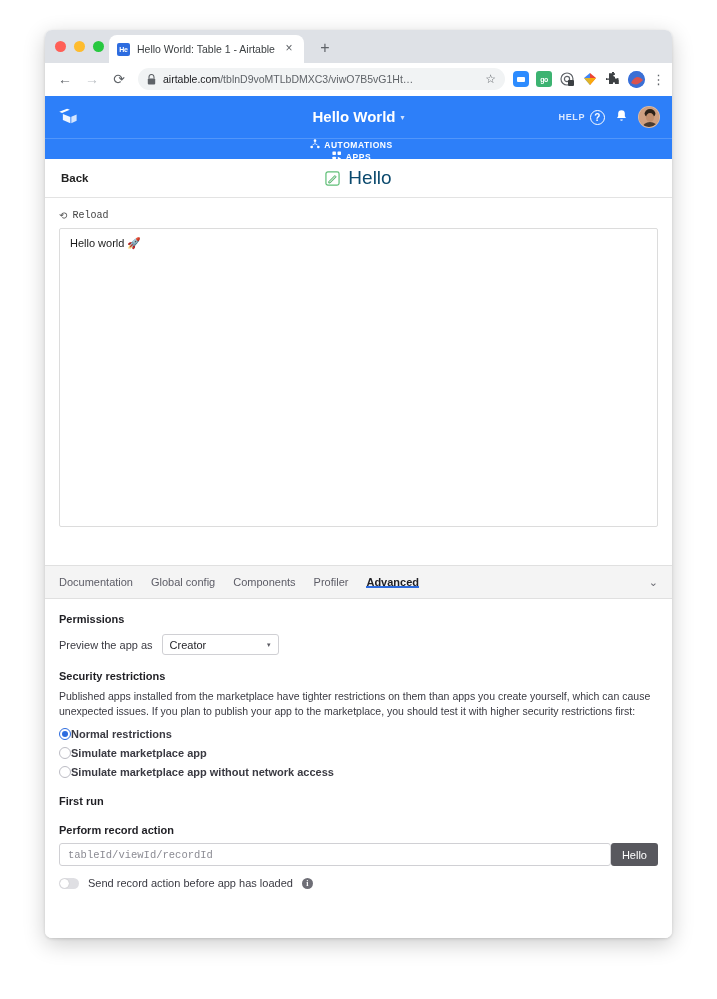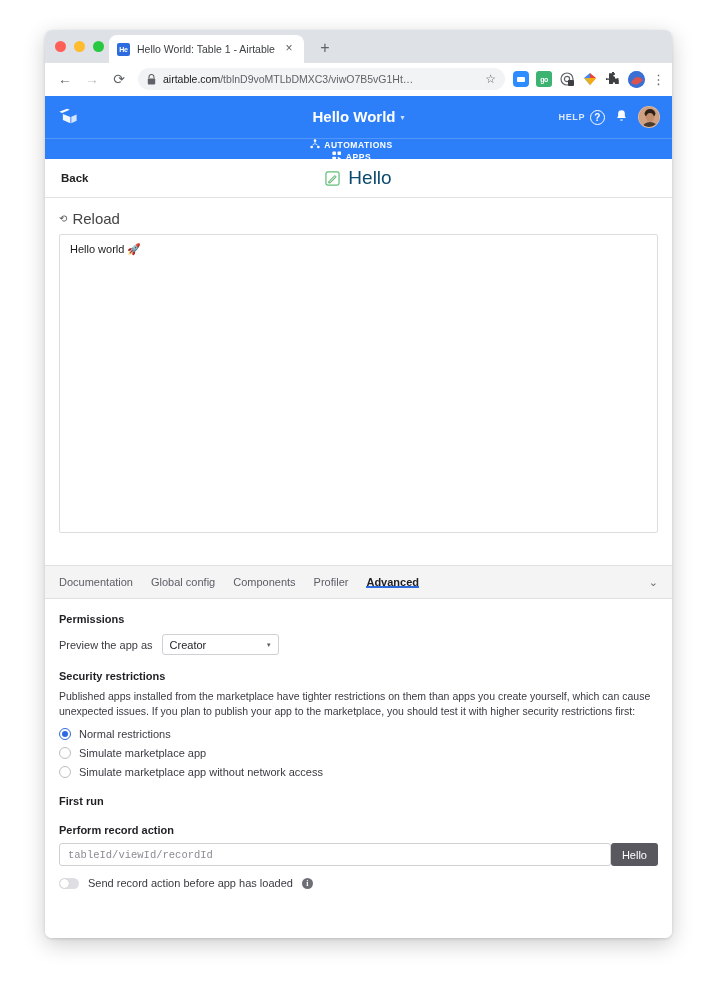--- a/index.html
+++ b/index.html
@@ -301,21 +301,21 @@
     color: #0c4a6e;
   }
 
   .reload-row {
     display: flex;
     align-items: center;
     gap: 5px;
     padding: 12px 0 7px 14px;
   }
   .reload-icon { font-size: 10px; color: #5a5a5a; }
-  .reload-label { font-size: 15px; color: #444; }
+  .reload-label { font-size: 10px; color: #444; font-family: Liberation Mono, monospace; }
 
   .app-canvas {
     margin: 0 14px;
     height: 299px;
     border: 1px solid #dcdcdc;
     border-radius: 2px;
     background: #ffffff;
     box-sizing: border-box;
     padding: 8px 10px;
   }
@@ -410,22 +410,23 @@
   .body-text {
     font-size: 10.5px;
     color: #3a3a42;
     line-height: 1.45;
     margin: 0 0 9px 0;
     max-width: 600px;
   }
   .radio-row {
     display: flex;
     align-items: flex-end;
-    gap: 8px;
+    gap: 0;
     margin-bottom: 7px;
+    font-weight: bold;
   }
   .radio {
     width: 12px; height: 12px;
     border-radius: 50%;
     border: 1px solid #bcbcc4;
     background: #fff;
     box-sizing: border-box;
     flex: 0 0 auto;
     position: relative;
   }

